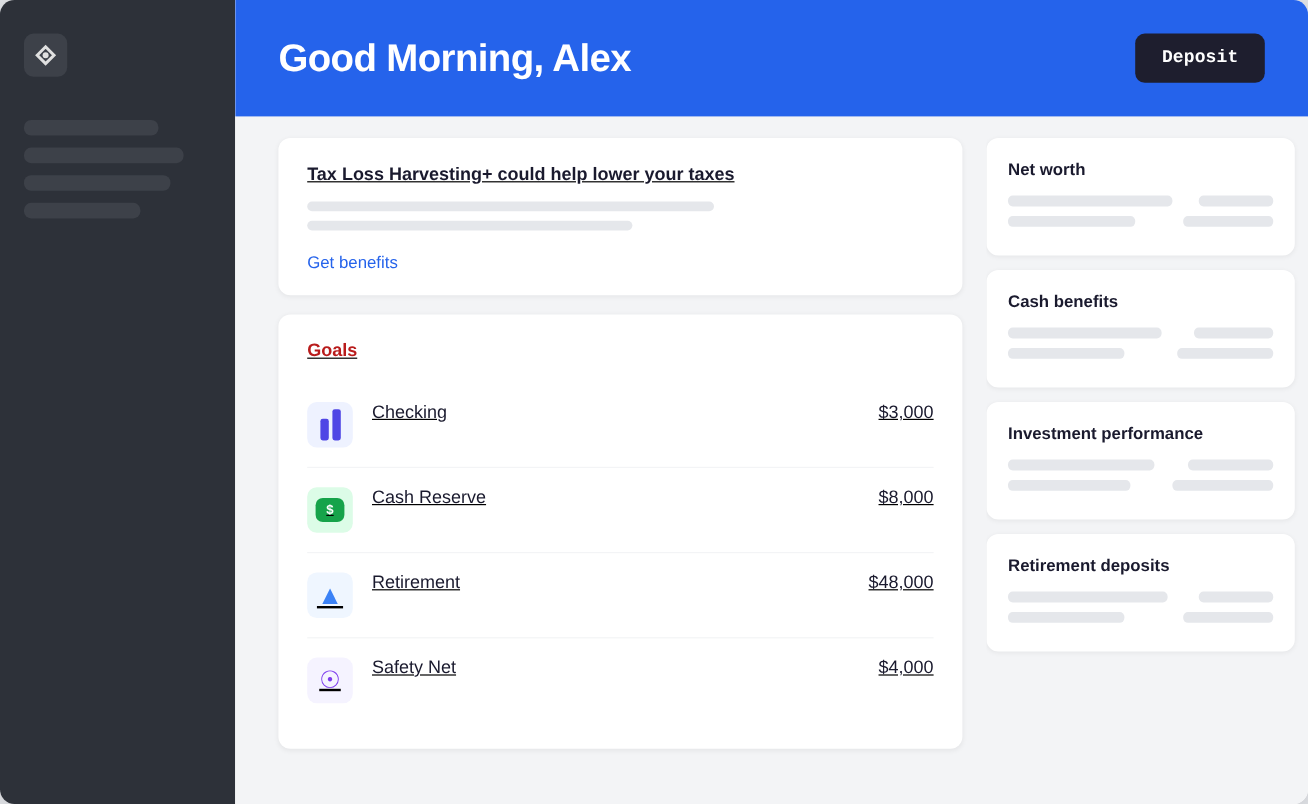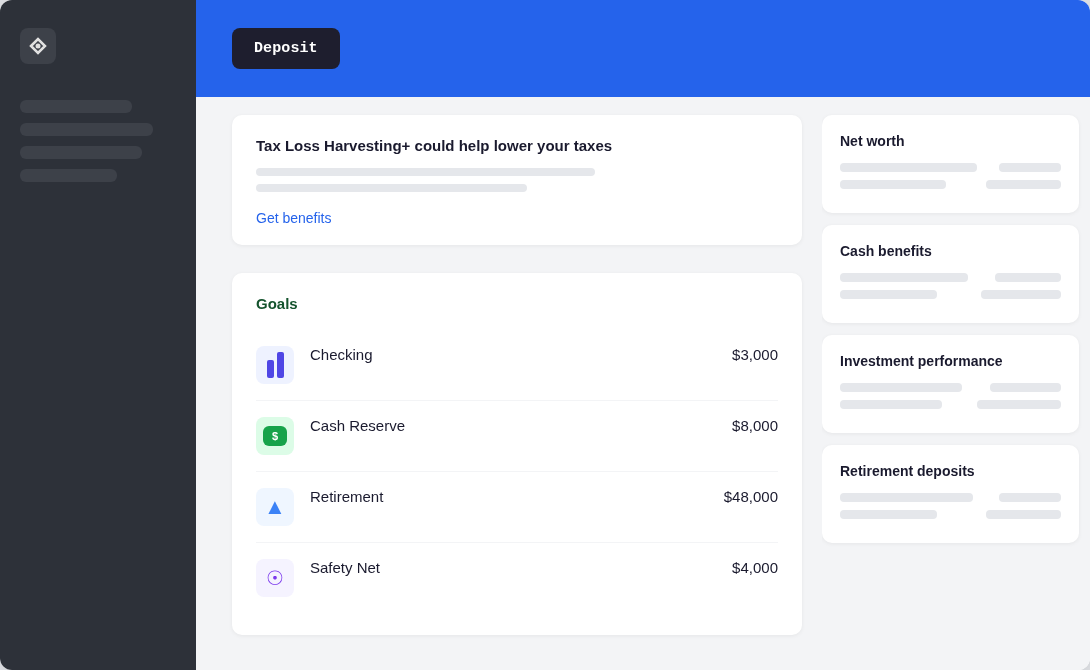--- a/index.html
+++ b/index.html
@@ -94,21 +94,22 @@
       flex: 1;
       overflow: hidden;
     }
     
     .left-panel {
       flex: 1;
       padding: 18px 20px 30px 36px;
       overflow-y: auto;
       display: flex;
       flex-direction: column;
-      gap: 12px;
+      gap: 0;
+      text-decoration: underline;
     }
     
     .banner-card {
       background: #fff;
       border-radius: 10px;
       padding: 22px 24px 18px 24px;
       margin-bottom: 16px;
       box-shadow: 0 1px 4px rgba(0,0,0,0.06);
     }
     .banner-title {
@@ -136,21 +137,21 @@
     
     .goals-card {
       background: #fff;
       border-radius: 10px;
       padding: 22px 24px;
       box-shadow: 0 1px 4px rgba(0,0,0,0.06);
     }
     .goals-label {
       font-size: 15px;
       font-weight: 700;
-      color: #14532d;
+      color: #b91c1c;
       margin-bottom: 18px;
     }
     .goal-row {
       display: flex;
       padding: 16px 0;
       border-bottom: 1px solid #f3f4f6;
     }
     .goal-row:last-child { border-bottom: none; }
     .goal-icon {
       width: 38px;
@@ -268,20 +269,21 @@
       <div class="sidebar-item" style="width:72%"></div>
       <div class="sidebar-item" style="width:85%"></div>
       <div class="sidebar-item" style="width:78%"></div>
       <div class="sidebar-item" style="width:62%"></div>
     </nav>
   </div>
 
   <div class="main">
 
     <div class="header">
+      <h1 class="header-title">Good Morning, Alex</h1>
       <button class="deposit-btn">Deposit</button>
     </div>
 
     <div class="content-area">
 
       <div class="left-panel">
 
         <div class="banner-card">
           <div class="banner-title">Tax Loss Harvesting+ could help lower your taxes</div>
           <div class="banner-line long"></div>

